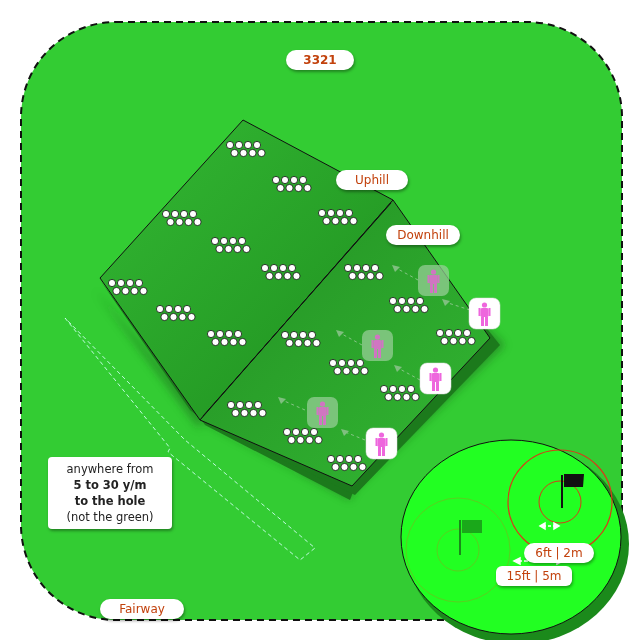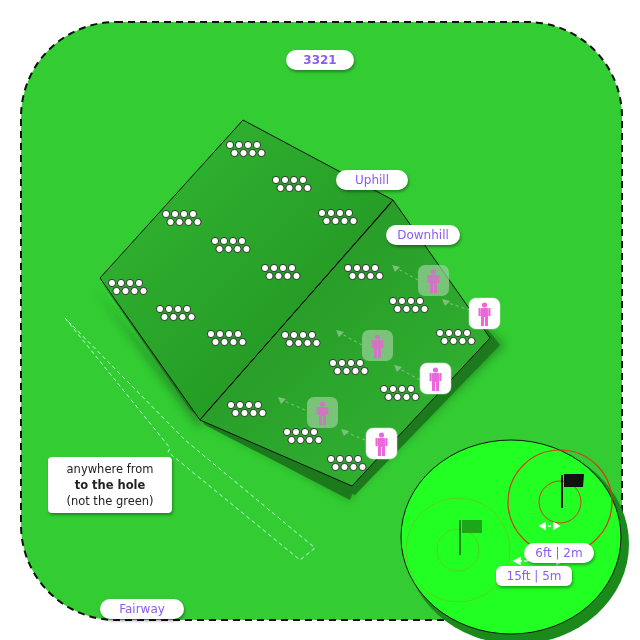--- a/index.html
+++ b/index.html
@@ -1,19 +1,19 @@
 <!DOCTYPE html>
 <html><head>
 <meta charset="utf-8">
 <style>
   html,body{margin:0;padding:0;background:#fff;}
   body{width:640px;height:640px;position:relative;overflow:hidden;font-family:"Liberation Sans",sans-serif;}
   svg{position:absolute;left:0;top:0;}
   .lbl{position:absolute;background:#fff;border-radius:12px;box-shadow:1px 2px 3px rgba(0,0,0,.35);
-       font-family:"DejaVu Sans",sans-serif;font-size:12px;color:#8b5cf6;text-align:center;line-height:20px;height:20px;}
+       font-family:"DejaVu Sans",sans-serif;font-size:12px;color:#c2410c;text-align:center;line-height:20px;height:20px;}
   .note{position:absolute;background:#fff;border-radius:4px;box-shadow:1px 2px 3px rgba(0,0,0,.35);
         font-family:"DejaVu Sans",sans-serif;font-size:11.5px;color:#222;text-align:center;padding:4px 6px;line-height:16px;}
   .note b{display:block;font-weight:bold;}
   .note span{display:block;}
 </style>
 </head>
 <body>
 
 <svg width="640" height="640" viewBox="0 0 640 640">
   <defs>
@@ -141,15 +141,16 @@
 
 <div class="lbl" style="left:286px;top:50px;width:68px;font-weight:bold;">3321</div>
 <div class="lbl" style="left:336px;top:170px;width:72px;">Uphill</div>
 <div class="lbl" style="left:386px;top:225px;width:74px;">Downhill</div>
 <div class="lbl" style="left:100px;top:599px;width:84px;">Fairway</div>
 <div class="lbl" style="left:524px;top:531px;width:70px;margin-top:12px;">6ft | 2m</div>
 <div class="lbl" style="left:496px;top:566px;width:76px;border-radius:6px;">15ft | 5m</div>
 
 <div class="note" style="left:48px;top:457px;width:112px;">
   <span>anywhere from</span>
+  <b>5 to 30 y/m</b>
   <b>to the hole</b>
   <span>(not the green)</span>
 </div>
 
 </body></html>

